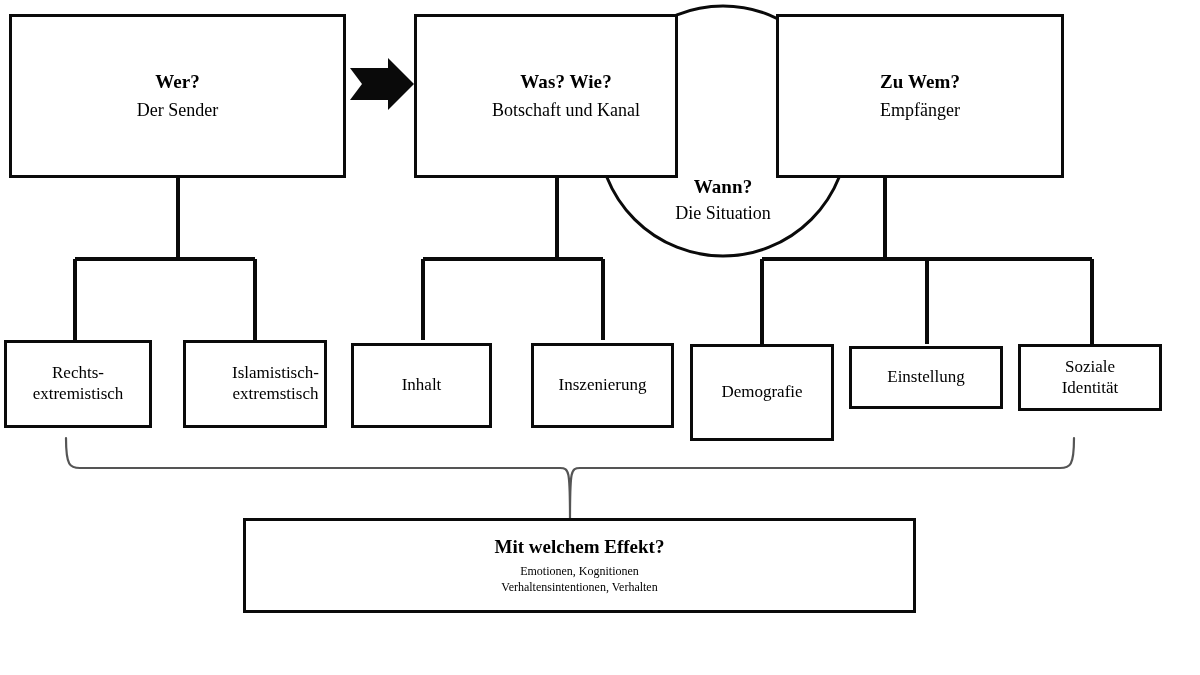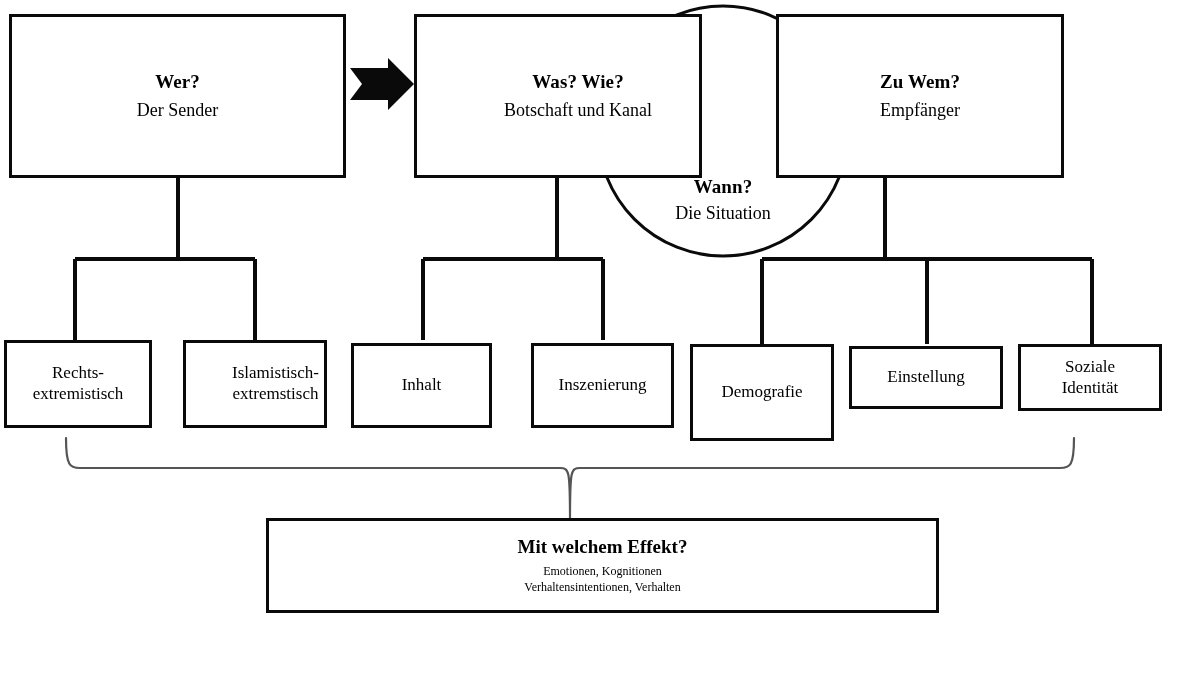--- a/index.html
+++ b/index.html
@@ -119,21 +119,21 @@
              C 570 470, 571 468, 580 468
              L 1060 468
              C 1070 468, 1074 466, 1074 438" fill="none" stroke="#555555" stroke-width="2.2" stroke-linecap="round"></path>
   </svg>
 
   <div class="node-box" style="left:9px; top:14px; width:337px; height:164px;">
     <div class="node-title">Wer?</div>
     <div class="node-sub">Der Sender</div>
   </div>
 
-  <div class="node-box" style="left:414px; top:14px; width:288px; height:164px;padding-left:40px;">
+  <div class="node-box" style="left:414px; top:14px; width:264px; height:164px;padding-left:40px;">
     <div class="node-title">Was? Wie?</div>
     <div class="node-sub">Botschaft und Kanal</div>
   </div>
 
   <div class="node-box" style="left:776px; top:14px; width:288px; height:164px;">
     <div class="node-title">Zu Wem?</div>
     <div class="node-sub">Empfänger</div>
   </div>
 
   <svg id="overlay-layer" viewBox="0 0 1200 675">
@@ -169,19 +169,19 @@
 
   <div class="node-box" style="left:849px; top:346px; width:154px; height:63px;">
     <div class="leaf-label">Einstellung</div>
   </div>
 
   <div class="node-box" style="left:1018px; top:344px; width:144px; height:67px;">
     <div class="leaf-label">Soziale</div>
     <div class="leaf-label">Identität</div>
   </div>
 
-  <div class="node-box" style="left:243px; top:518px; width:673px; height:95px;margin-left:23px;">
+  <div class="node-box" style="left:243px; top:518px; width:673px; height:95px;">
     <div class="effect-title">Mit welchem Effekt?</div>
     <div class="effect-line">Emotionen, Kognitionen</div>
     <div class="effect-line">Verhaltensintentionen, Verhalten</div>
   </div>
 
 </div>
 
 </body></html>

